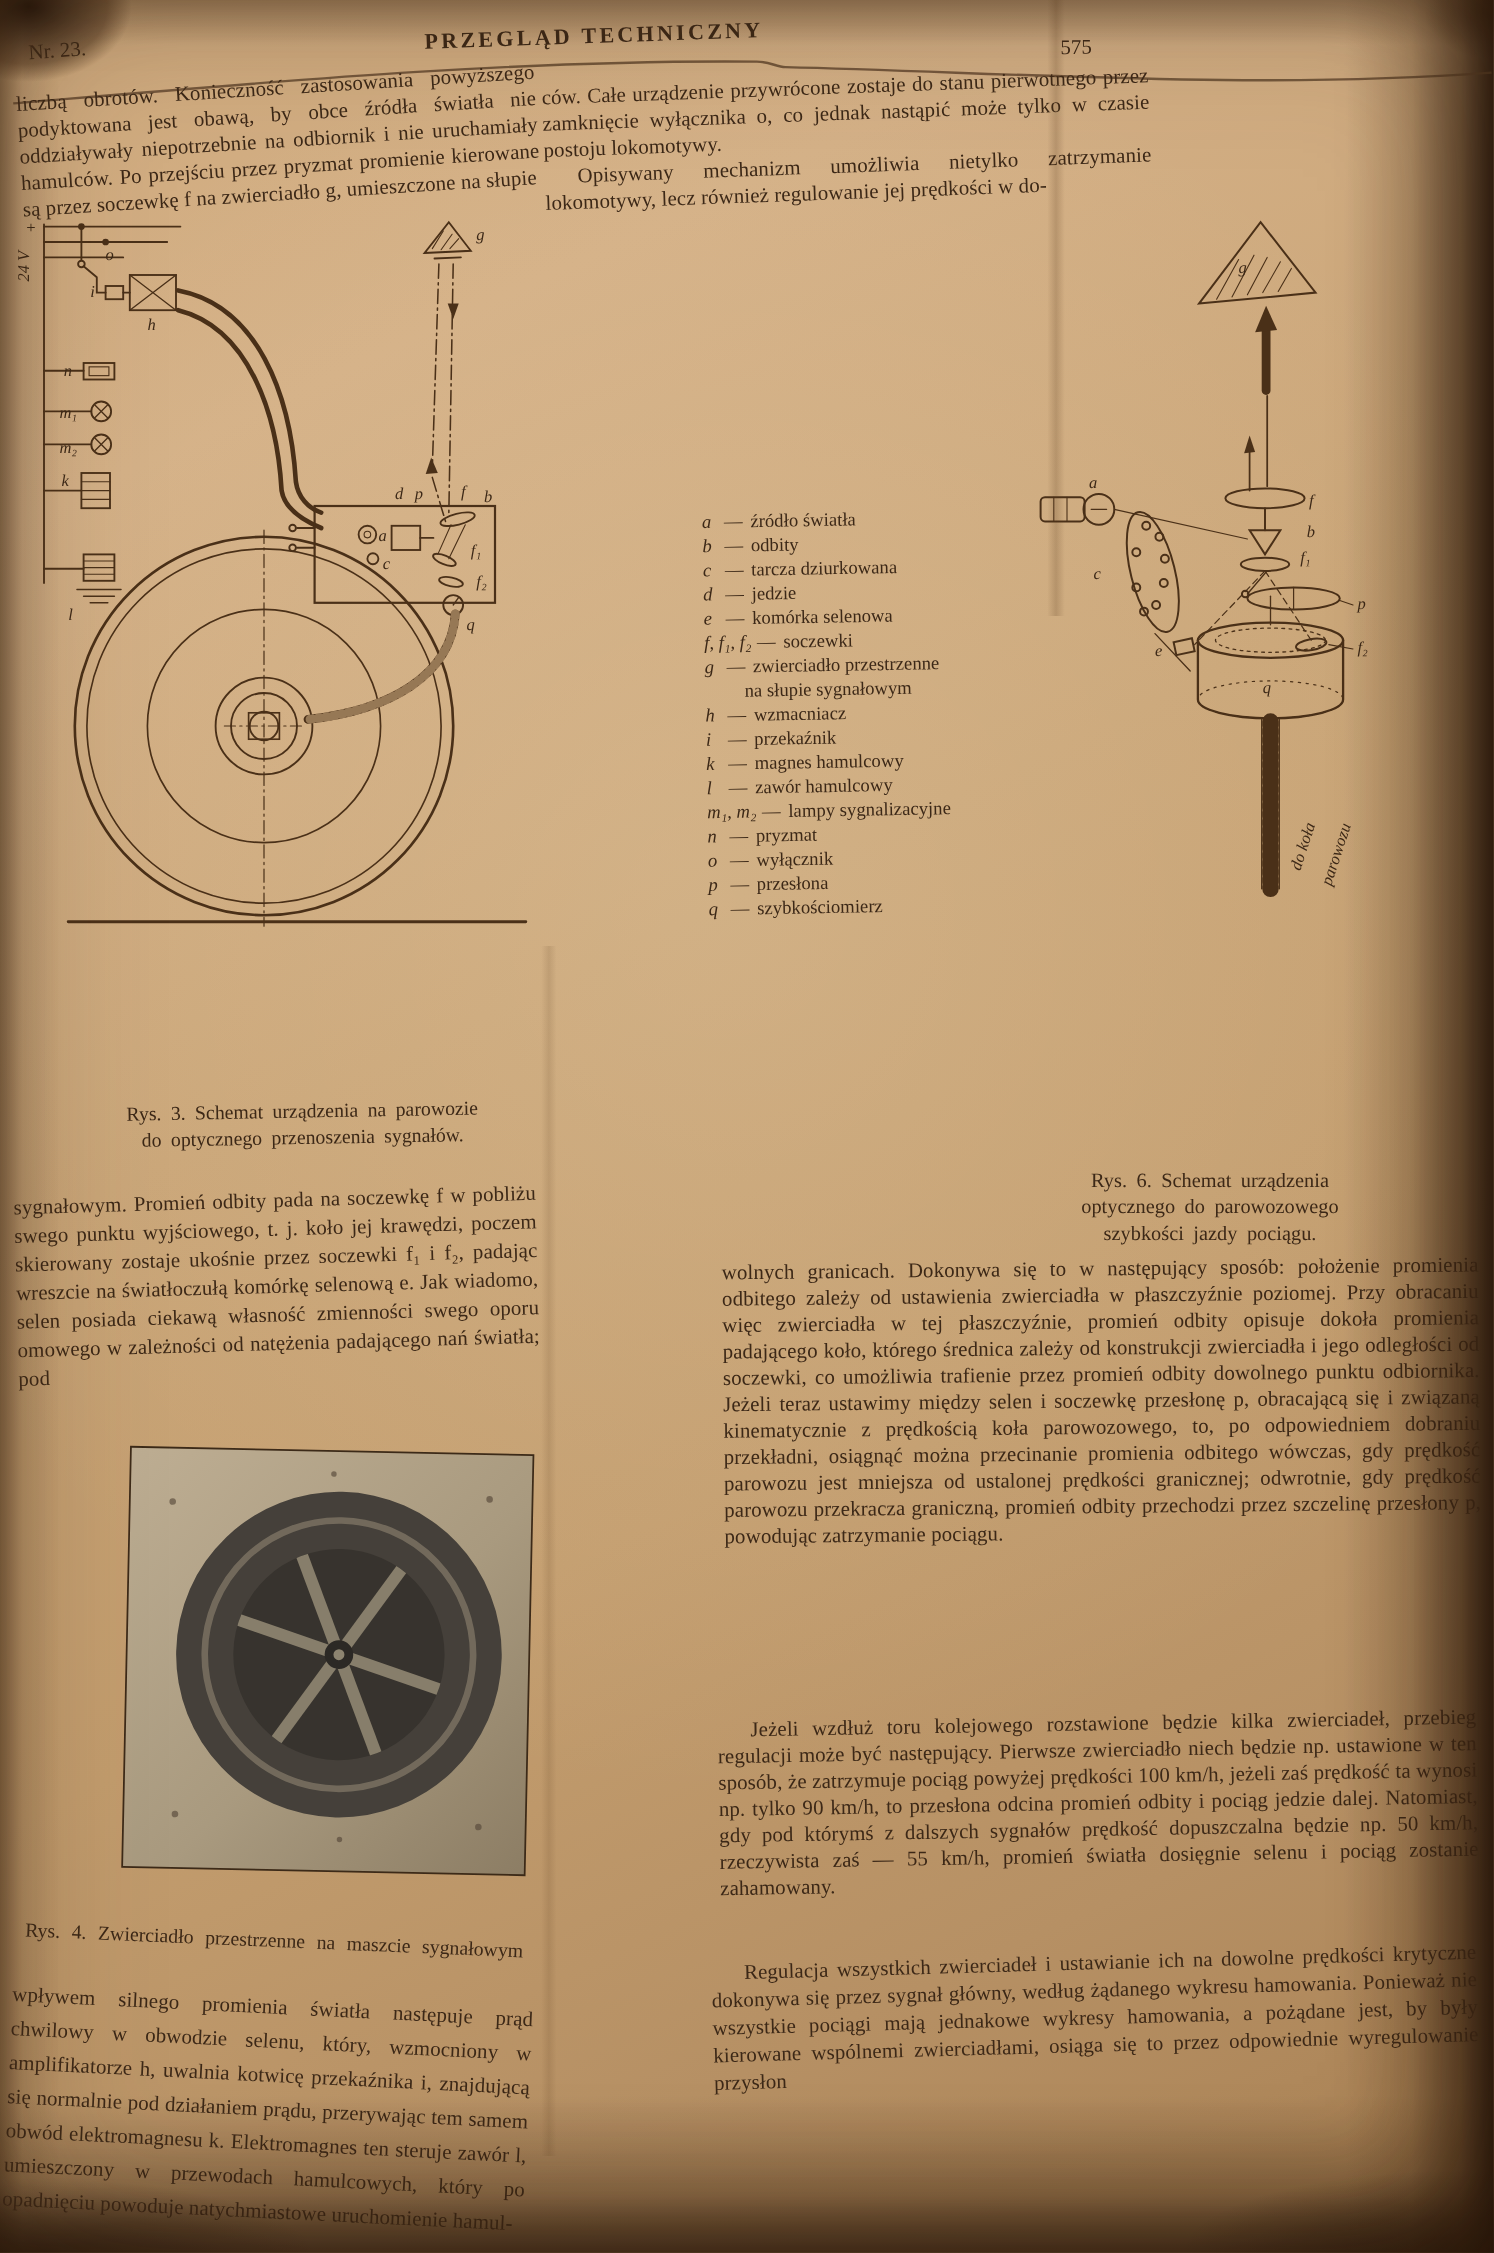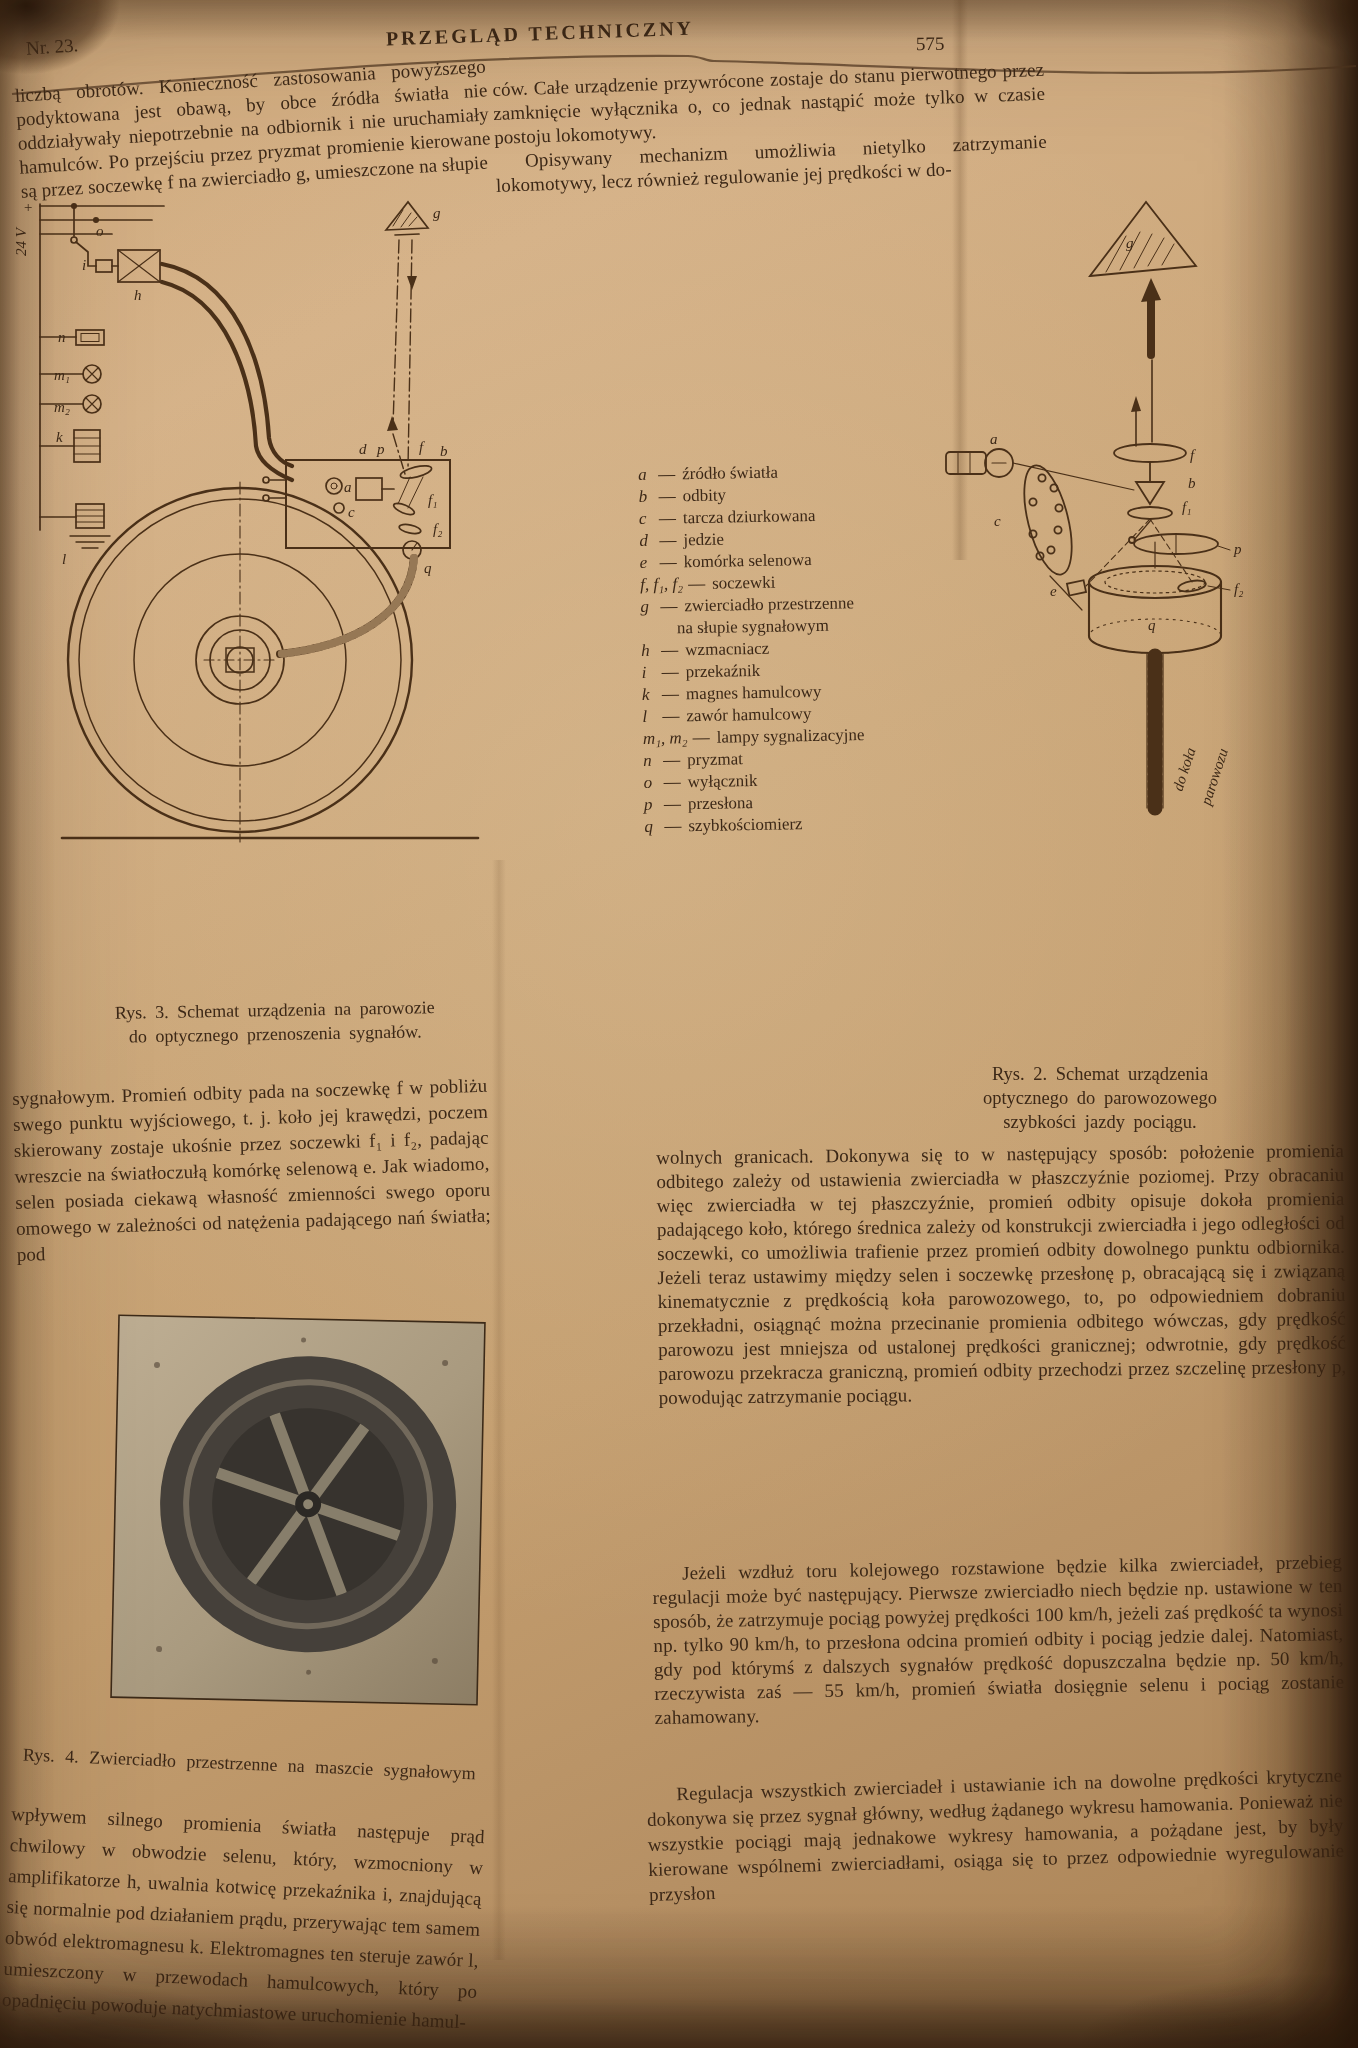--- a/index.html
+++ b/index.html
@@ -40,21 +40,21 @@
   .vignette{position:absolute;inset:0;pointer-events:none;
     box-shadow:inset 0 0 130px 18px rgba(70,44,20,.28), inset -46px -34px 90px rgba(40,22,8,.38);}
 </style>
 </head>
 <body>
 
 <div class="page" style="color: rgb(60, 40, 23);">
 
   <div class="hdr" style="left:26px;top:36px;transform:rotate(-4deg);">Nr. 23.</div>
   <div class="hdr journal-title" style="left:330px;top:22px;width:420px;transform:rotate(-2deg);">PRZEGLĄD TECHNICZNY</div>
-  <div class="hdr" style="left:916px;top:33px;transform:rotate(-1deg);">575</div>
+  <div class="hdr" style="left:964px;top:33px;transform:rotate(-1deg);">575</div>
 
   <svg class="abs" style="left:0;top:0;" width="1358" height="120" viewBox="0 0 1358 120">
     <path d="M12,94 C250,74 470,54 688,56 C700,56 706,61 714,61 C920,66 1140,82 1356,66" stroke="#5c422a" stroke-width="2.2" fill="none" opacity=".8"></path>
   </svg>
 
   <div class="para" style="left:14px;top:84px;width:472px;transform:rotate(-3.6deg);transform-origin:0 0;">liczbą obrotów. Konieczność zastosowania powyższego podyktowana jest obawą, by obce źródła światła nie oddziaływały niepotrzebnie na odbiornik i nie uruchamiały hamulców. Po przejściu przez pryzmat promienie kierowane są przez soczewkę f na zwierciadło g, umieszczone na słupie</div>
 
   <div class="abs" style="left:492px;top:78px;width:552px;transform:rotate(-2.1deg);transform-origin:0 0;">
     <div class="para" style="position:static;">ców. Całe urządzenie przywrócone zostaje do stanu pierwotnego przez zamknięcie wyłącznika o, co jednak nastąpić może tylko w czasie postoju lokomotywy.</div>
     <div class="para indented" style="position:static;">Opisywany mechanizm umożliwia nietylko zatrzymanie lokomotywy, lecz również regulowanie jej prędkości w do-</div>
@@ -271,21 +271,21 @@
       <text class="hand" x="280" y="616" transform="rotate(-72 280 616)">parowozu</text>
     </g>
   </svg>
 
   <div class="caption" style="left:70px;top:998px;width:410px;transform:rotate(-1deg);">
     <div>Rys. 3.  Schemat urządzenia na parowozie</div>
     <div>do optycznego przenoszenia sygnałów.</div>
   </div>
 
   <div class="caption" style="left:935px;top:1062px;width:330px;font-size:18.5px;">
-    <div>Rys. 2.  Schemat urządzenia</div>
+    <div>Rys. 6.  Schemat urządzenia</div>
     <div>optycznego do parowozowego</div>
     <div>szybkości jazdy pociągu.</div>
   </div>
 
   <div class="para" style="left:12px;top:1086px;width:475px;line-height:26px;transform:rotate(-1.6deg);transform-origin:0 0;">sygnałowym. Promień odbity pada na soczewkę f w pobliżu swego punktu wyjściowego, t. j. koło jej krawędzi, poczem skierowany zostaje ukośnie przez soczewki f₁ i f₂, padając wreszcie na światłoczułą komórkę selenową e. Jak wiadomo, selen posiada ciekawą własność zmienności swego oporu omowego w zależności od natężenia padającego nań światła; pod</div>
 
   <svg class="fig" style="left:112px;top:1316px;transform:rotate(1.2deg);" width="372" height="388" viewBox="0 0 372 388">
     <defs>
       <linearGradient id="photoGrad" x1="0" y1="0" x2="1" y2="1">
         <stop offset="0" stop-color="#beae93"></stop>

